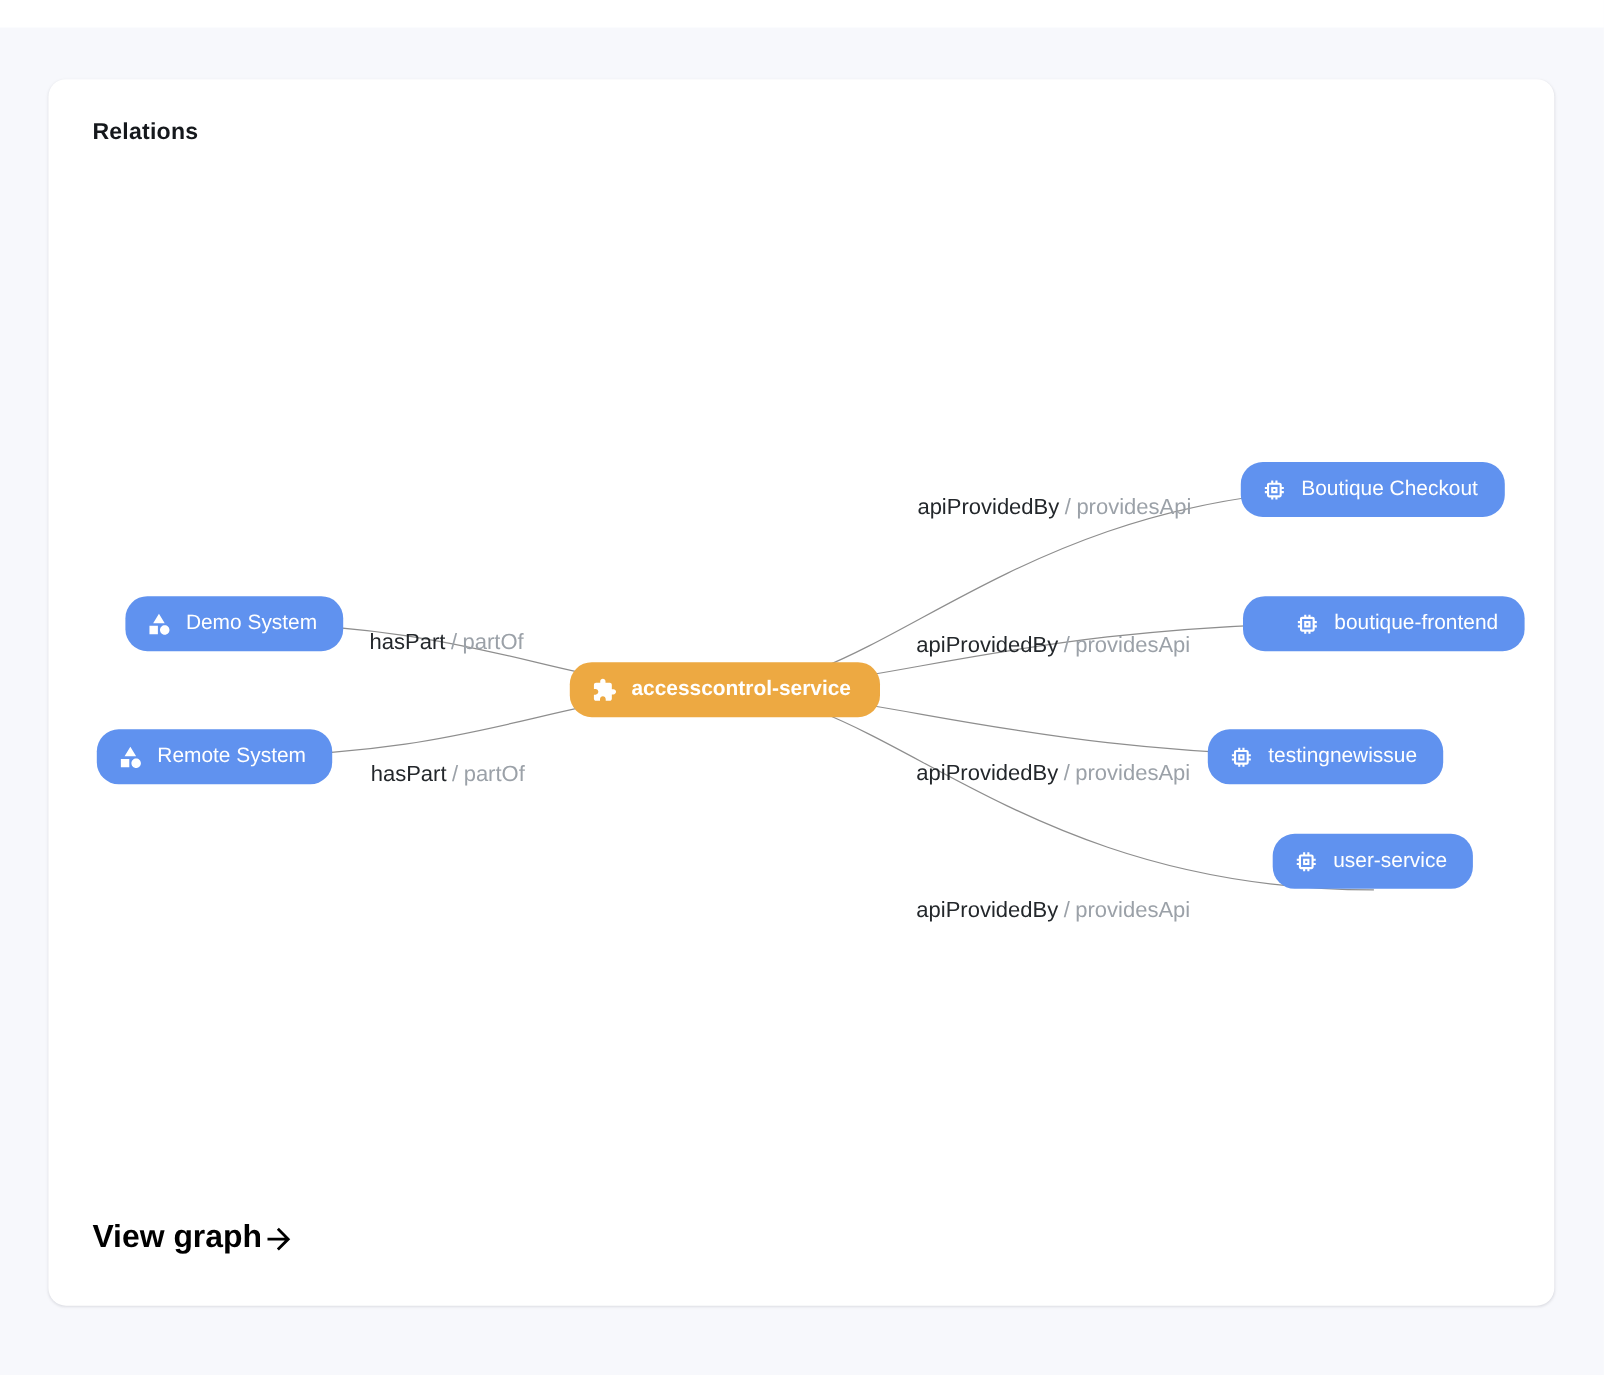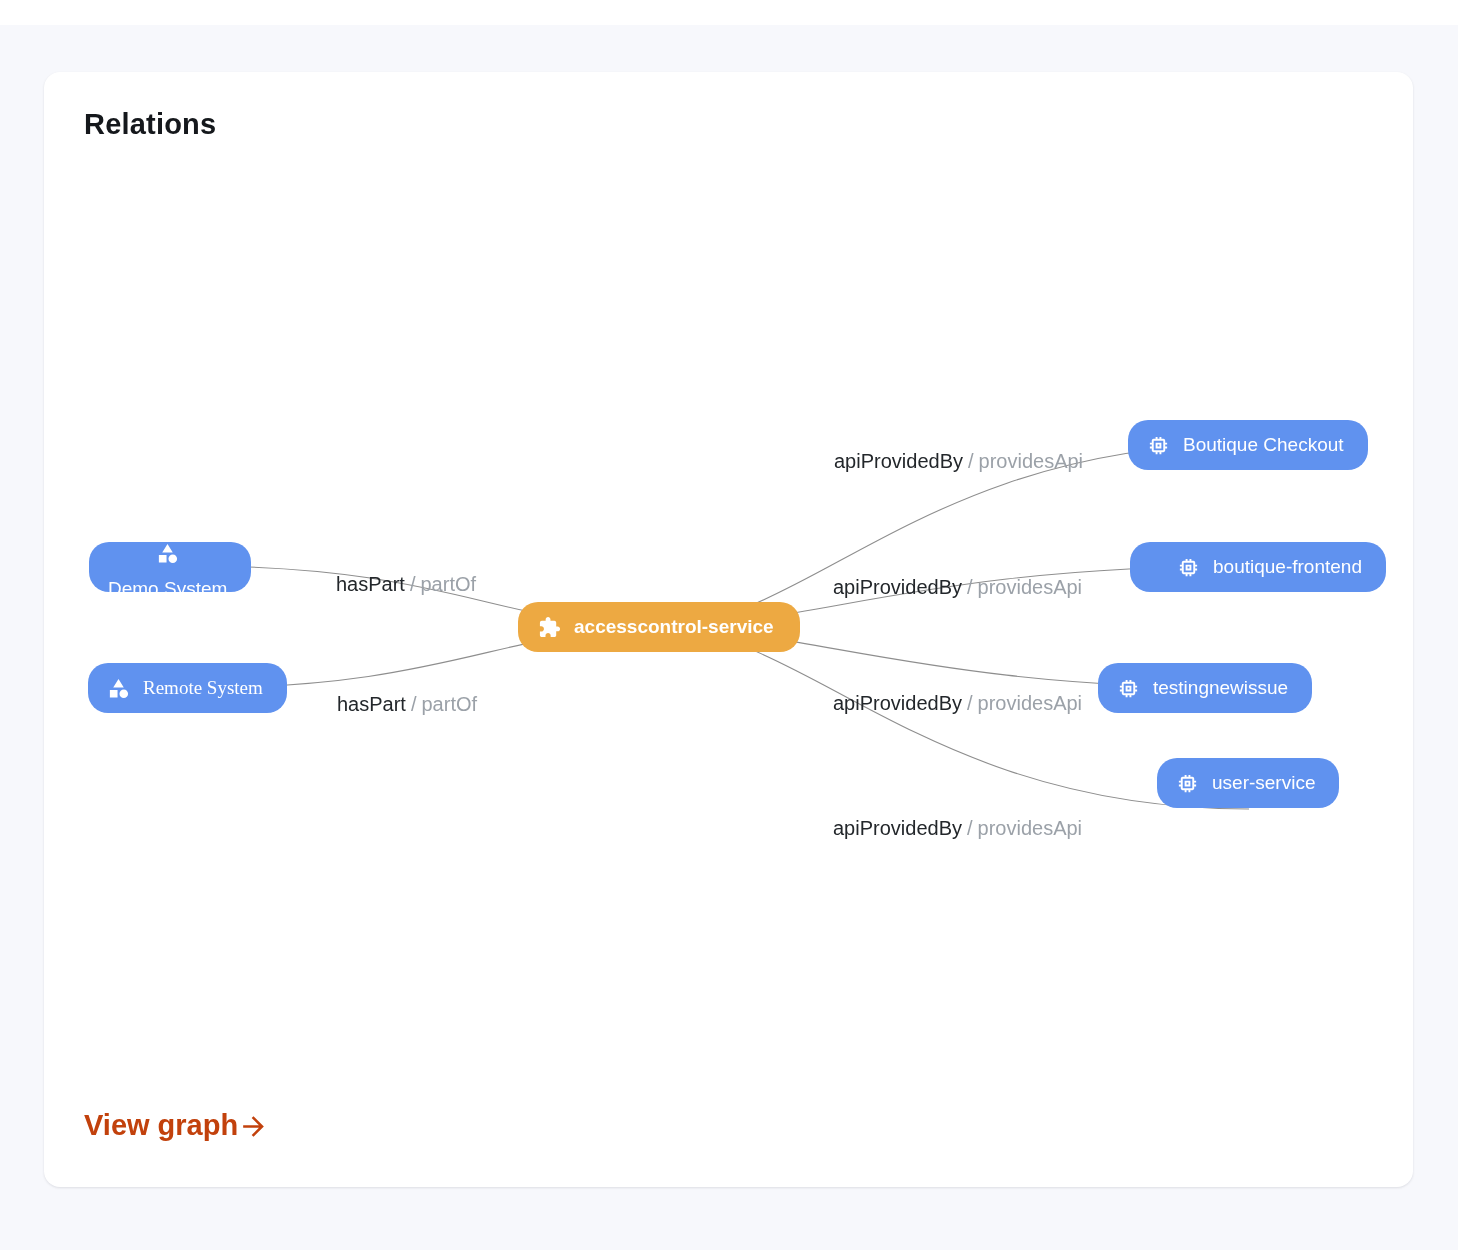--- a/index.html
+++ b/index.html
@@ -16,21 +16,21 @@
   }
   .card {
     position: absolute; left: 44px; top: 72px;
     width: 1369px; height: 1115px;
     background: #ffffff;
     border-radius: 16px;
     box-shadow: 0 1px 3px rgba(20, 25, 40, 0.08), 0 1px 2px rgba(20,25,40,0.04);
   }
   .card-title {
     position: absolute; left: 40px; top: 36px;
-    font-size: 29px; font-weight: 700; color: #15181c;
+    font-size: 21px; font-weight: 700; color: #15181c;
     letter-spacing: 0.2px;
   }
   .graph { position: absolute; left: 0; top: 0; width: 1369px; height: 1115px; }
   .edges { position: absolute; left: 0; top: 0; }
   .edges path { fill: none; stroke: #8e8e8e; stroke-width: 1.1px; }
 
   .node {
     position: absolute;
     height: 50px;
     display: inline-flex; align-items: center; gap: 13px;
@@ -55,21 +55,21 @@
     font-size: 20px;
     white-space: nowrap;
     color: #23272b;
   }
   .edge-label .sep, .edge-label .secondary { color: #9ba1a8; }
   .edge-label .sep { margin: 0 5px; }
 
   .view-graph {
     position: absolute; left: 40px; top: 1036px;
     display: inline-flex; align-items: center; 
-    font-size: 29px; font-weight: 700; color: #c2410c;
+    font-size: 29px; font-weight: 700; color: #000000;
     text-decoration: none; cursor: pointer;
   }
   .view-graph .arrow-icon { display: inline-flex; width: 31px; height: 31px; margin-top: 3px; }
   .view-graph .arrow-icon svg { width: 31px; height: 31px; }
 </style>
 </head>
 <body>
 
 <div class="top-strip"></div>
 
@@ -99,29 +99,29 @@
     <div class="edge-label" style="left:789px; top:504px;">
       <span class="primary">apiProvidedBy</span><span class="sep">/</span><span class="secondary">providesApi</span>
     </div>
     <div class="edge-label" style="left:789px; top:620px;">
       <span class="primary">apiProvidedBy</span><span class="sep">/</span><span class="secondary">providesApi</span>
     </div>
     <div class="edge-label" style="left:789px; top:745px;">
       <span class="primary">apiProvidedBy</span><span class="sep">/</span><span class="secondary">providesApi</span>
     </div>
 
-    <div class="node" style="left:45px; top:470px;flex-direction:column;">
+    <div class="node" style="left:70px; top:470px;">
       <span class="node-icon">
         <svg viewBox="0 0 24 24" fill="currentColor">
             <path d="M12 2l-5.5 9h11L12 2zm5.5 11c-2.49 0-4.5 2.01-4.5 4.5s2.01 4.5 4.5 4.5 4.5-2.01 4.5-4.5-2.01-4.5-4.5-4.5zM3 21.5h8v-8H3v8z"></path>
           </svg>
       </span>
       <span class="node-label">Demo System</span>
     </div>
-    <div class="node" style="left:44px; top:591px;font-family:Liberation Serif, serif;">
+    <div class="node" style="left:44px; top:591px;">
       <span class="node-icon">
         <svg viewBox="0 0 24 24" fill="currentColor">
             <path d="M12 2l-5.5 9h11L12 2zm5.5 11c-2.49 0-4.5 2.01-4.5 4.5s2.01 4.5 4.5 4.5 4.5-2.01 4.5-4.5-2.01-4.5-4.5-4.5zM3 21.5h8v-8H3v8z"></path>
           </svg>
       </span>
       <span class="node-label">Remote System</span>
     </div>
 
     <div class="node focus" style="left:474px; top:530px;">
       <span class="node-icon">

